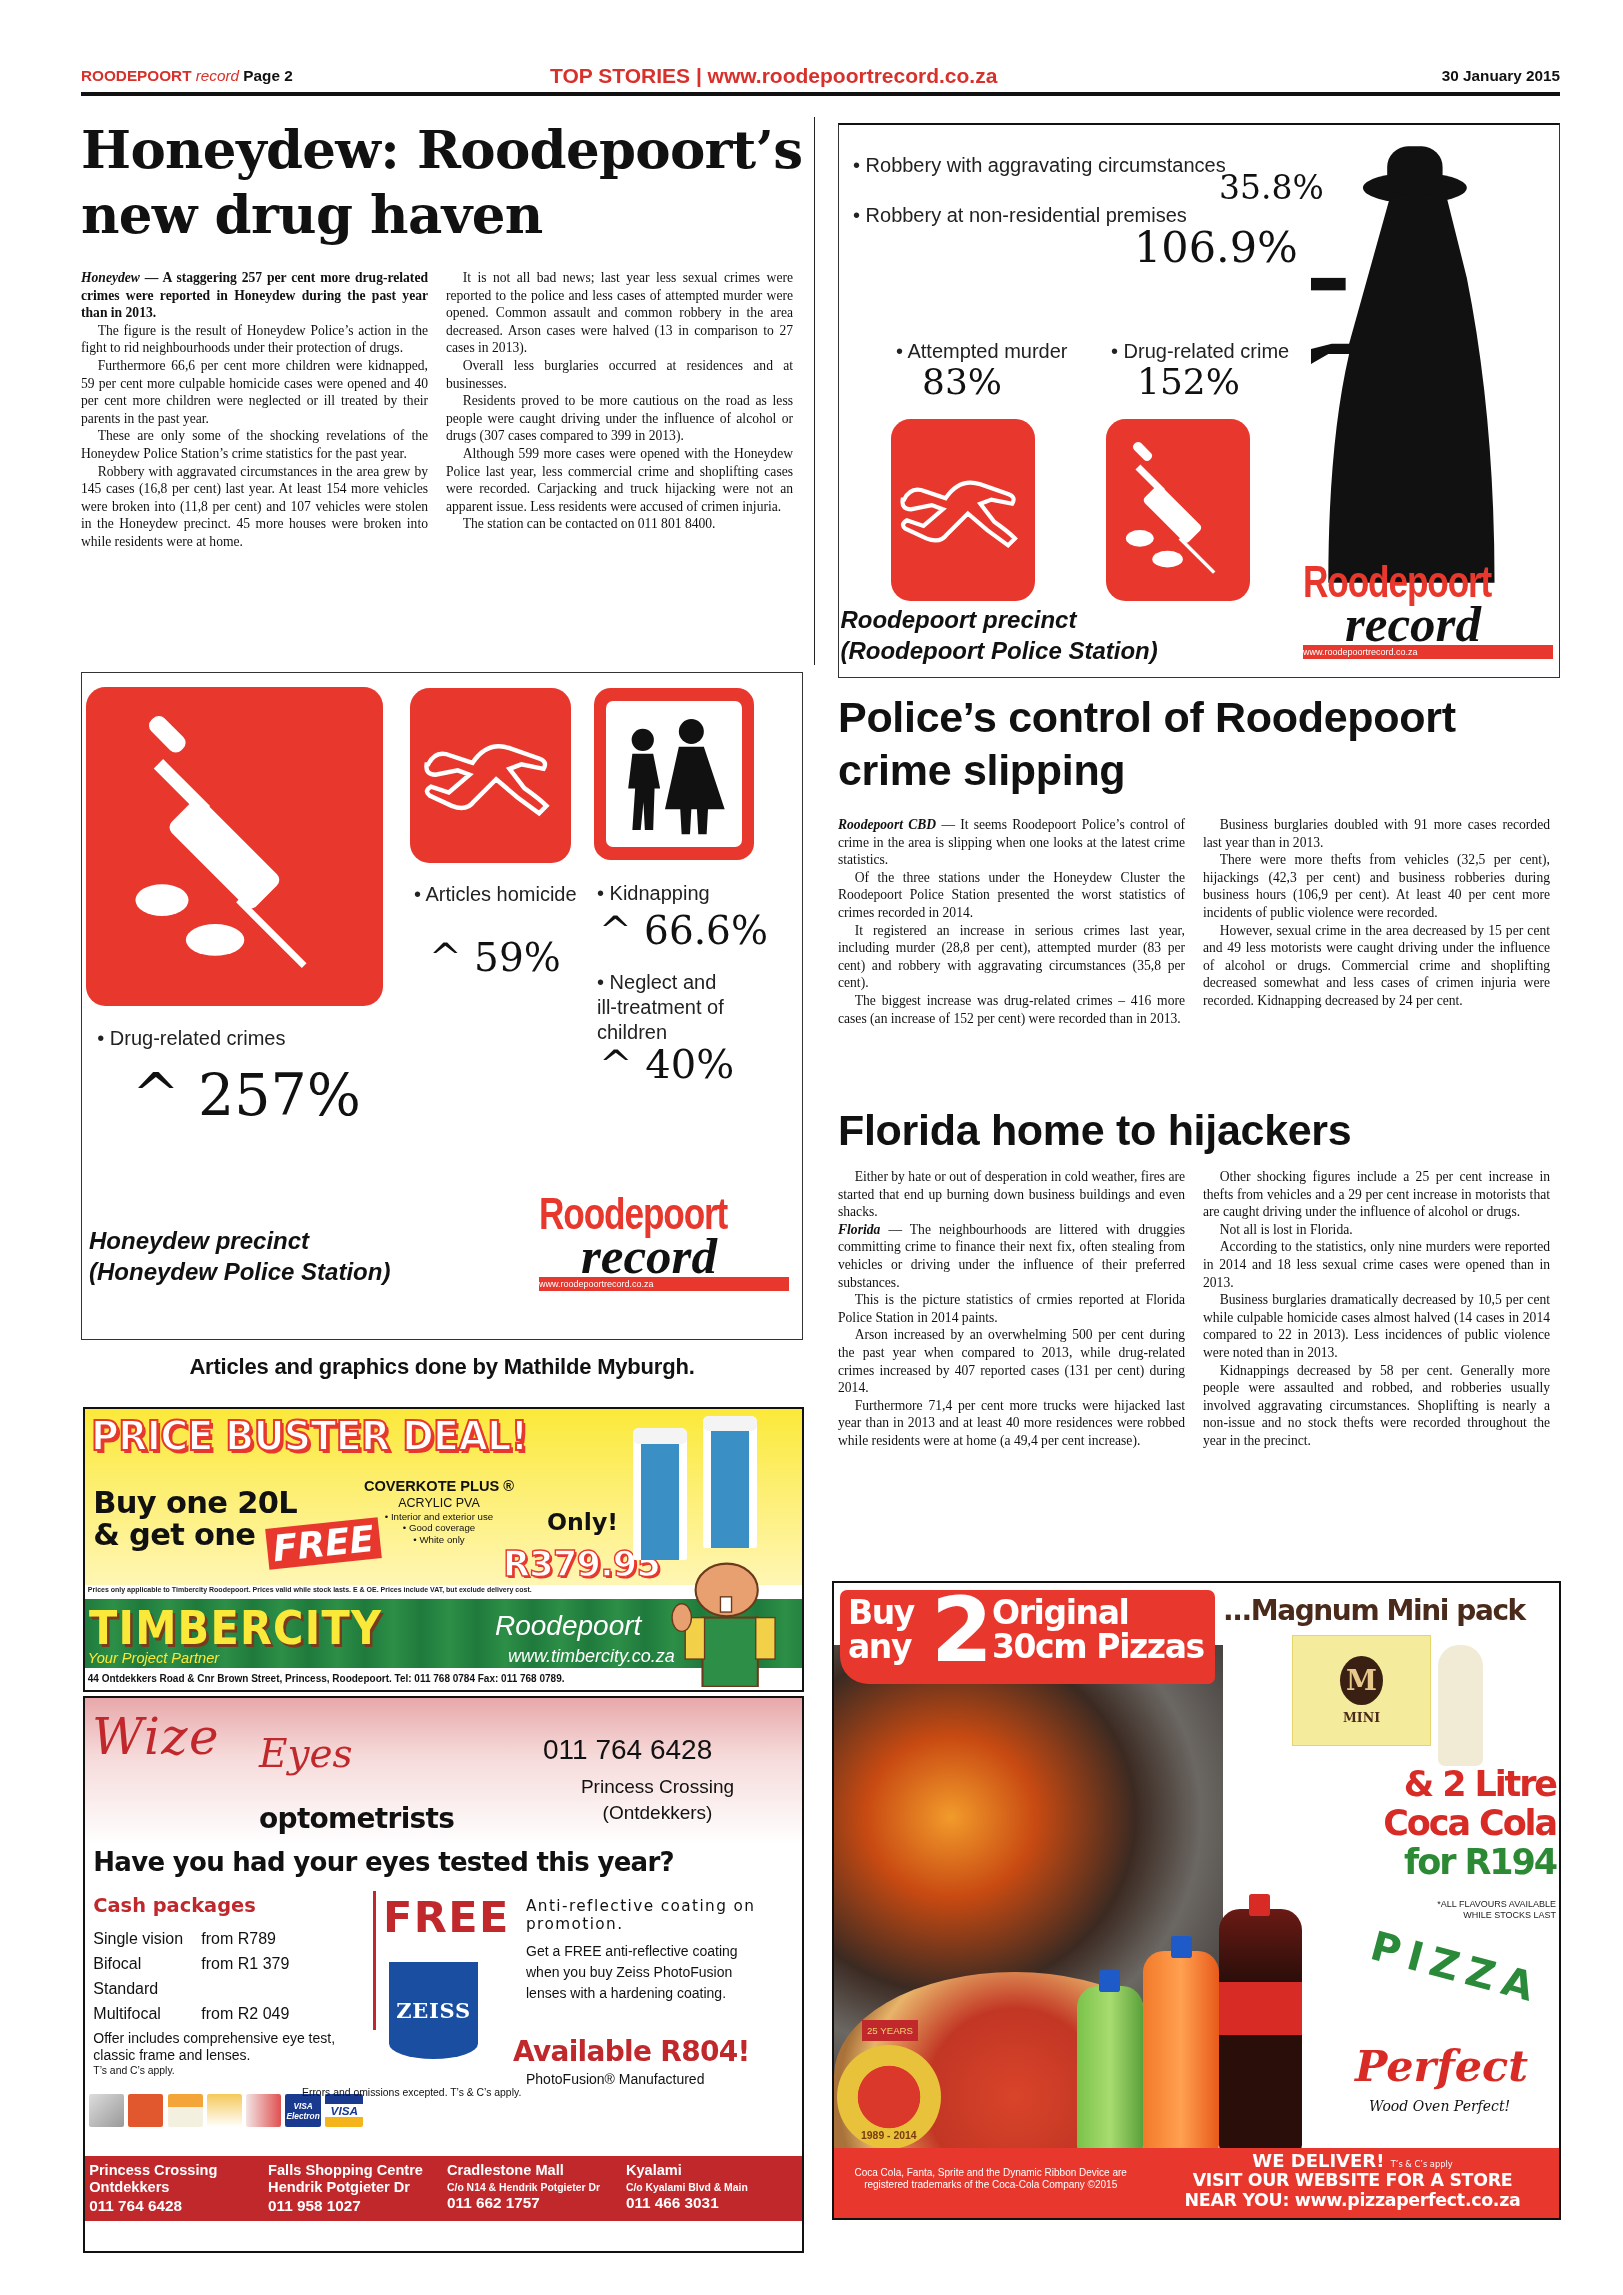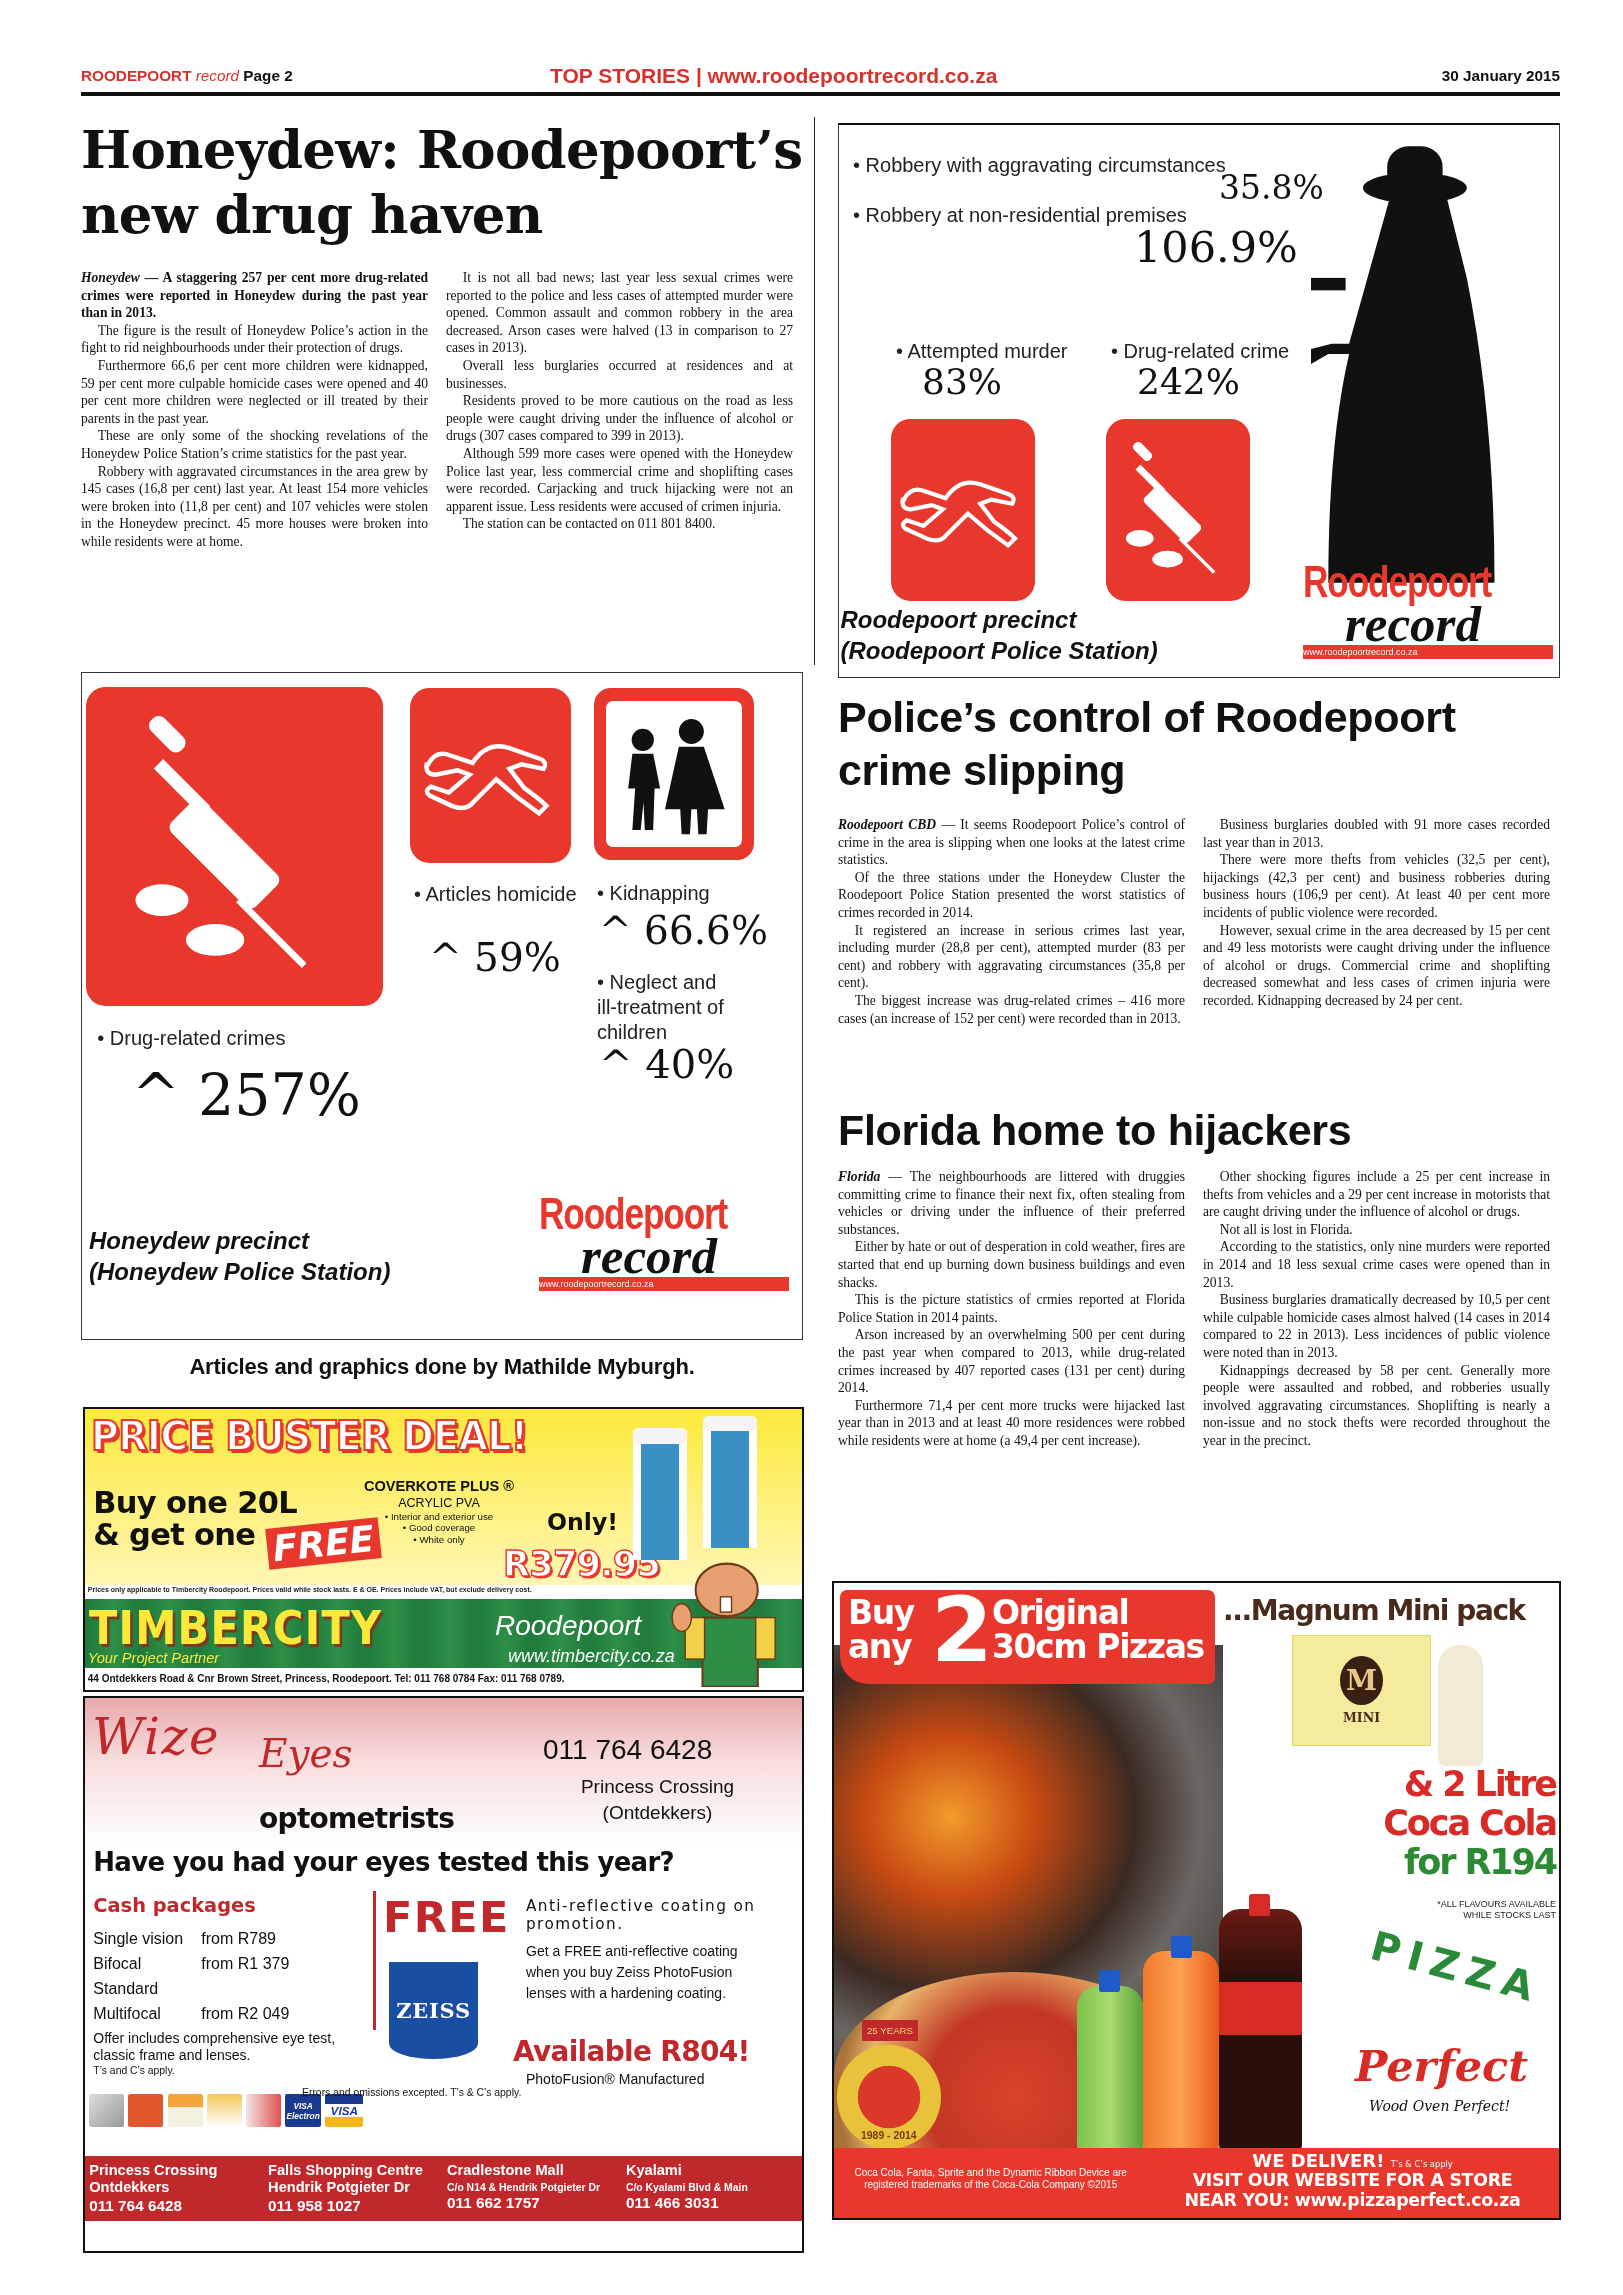--- a/index.html
+++ b/index.html
@@ -159,21 +159,21 @@
 <div class="col-rule"></div>
 
 <div class="info-box" style="left:838px; top:123px; width:722px; height:555px; border-top:2.8px solid #111;">
   <div class="stat-label" style="left:14px; top:28px;">• Robbery with aggravating circumstances</div>
   <div class="stat-value" style="left:380px; top:43px; font-size:33px;">35.8%</div>
   <div class="stat-label" style="left:14px; top:78px;">• Robbery at non-residential premises</div>
   <div class="stat-value" style="left:295px; top:97px; font-size:43px;">106.9%</div>
   <div class="stat-label" style="left:57px; top:214px;">• Attempted murder</div>
   <div class="stat-value" style="left:83px; top:236px; font-size:36px;">83%</div>
   <div class="stat-label" style="left:272px; top:214px;">• Drug-related crime</div>
-  <div class="stat-value" style="left:298px; top:236px; font-size:36px;">242%</div>
+  <div class="stat-value" style="left:298px; top:236px; font-size:36px;">152%</div>
 
   <div class="red-tile" style="left:52px; top:294px; width:144px; height:182px;">
     <svg width="132" height="104" viewBox="0 0 190 150">
         <path d="M10 60 q10-20 30-12 l30 10 q20-30 50-20 l40 14 q12 4 6 14 l-30 -6 -16 6 20 26 q20 14 30 24 l-10 10 -30 -22 -28 -24 -30 30 q-10 14 -30 6 l-30 -14 q-8 -6 2 -12 l24 8 28 -24 -16 -6 -30 6 q-14 0 -12 -14 z" fill="none" stroke="#fff" stroke-width="6"></path>
       </svg>
   </div>
   <div class="red-tile" style="left:267px; top:294px; width:144px; height:182px;">
     <svg width="132" height="153" viewBox="0 0 190 220">
         <g fill="#fff">
           <rect x="28" y="18" width="32" height="14" rx="6" transform="rotate(45 44 25)"></rect>
@@ -268,22 +268,22 @@
   <p>The biggest increase was drug-related crimes – 416 more cases (an increase of 152 per cent) were recorded than in 2013.</p>
 </div>
 <div class="article-col" style="left:1203px; top:816px; width:347px;">
   <p>Business burglaries doubled with 91 more cases recorded last year than in 2013.</p>
   <p>There were more thefts from vehicles (32,5 per cent), hijackings (42,3 per cent) and business robberies during business hours (106,9 per cent). At least 40 per cent more incidents of public violence were recorded.</p>
   <p>However, sexual crime in the area decreased by 15 per cent and 49 less motorists were caught driving under the influence of alcohol or drugs. Commercial crime and shoplifting decreased somewhat and less cases of crimen injuria were recorded. Kidnapping decreased by 24 per cent.</p>
 </div>
 
 <h2 class="section-headline" style="top:1104px; width:722px;">Florida home to hijackers</h2>
 <div class="article-col" style="left:838px; top:1168px; width:347px;">
+  <p>Either by hate or out of desperation in cold weather, fires are started that end up burning down business buildings and even shacks.</p>
   <p style="text-indent:0;"><span class="dateline">Florida</span><span> — The neighbourhoods are littered with druggies committing crime to finance their next fix, often stealing from vehicles or driving under the influence of their preferred substances.</span></p>
-  <p>Either by hate or out of desperation in cold weather, fires are started that end up burning down business buildings and even shacks.</p>
   <p>This is the picture statistics of crmies reported at Florida Police Station in 2014 paints.</p>
   <p>Arson increased by an overwhelming 500 per cent during the past year when compared to 2013, while drug-related crimes increased by 407 reported cases (131 per cent) during 2014.</p>
   <p>Furthermore 71,4 per cent more trucks were hijacked last year than in 2013 and at least 40 more residences were robbed while residents were at home (a 49,4 per cent increase).</p>
 </div>
 <div class="article-col" style="left:1203px; top:1168px; width:347px;">
   <p>Other shocking figures include a 25 per cent increase in thefts from vehicles and a 29 per cent increase in motorists that are caught driving under the influence of alcohol or drugs.</p>
   <p>Not all is lost in Florida.</p>
   <p>According to the statistics, only nine murders were reported in 2014 and 18 less sexual crime cases were opened than in 2013.</p>
   <p>Business burglaries dramatically decreased by 10,5 per cent while culpable homicide cases almost halved (14 cases in 2014 compared to 22 in 2013). Less incidences of public violence were noted than in 2013.</p>
   <p>Kidnappings decreased by 58 per cent. Generally more people were assaulted and robbed, and robberies usually involved aggravating circumstances. Shoplifting is nearly a non-issue and no stock thefts were recorded throughout the year in the precinct.</p>

